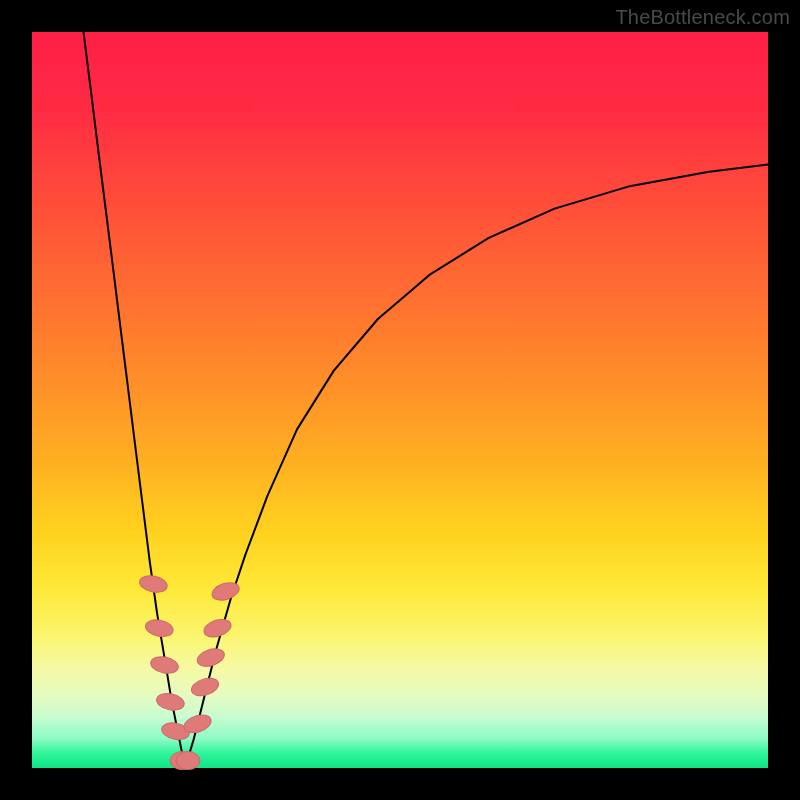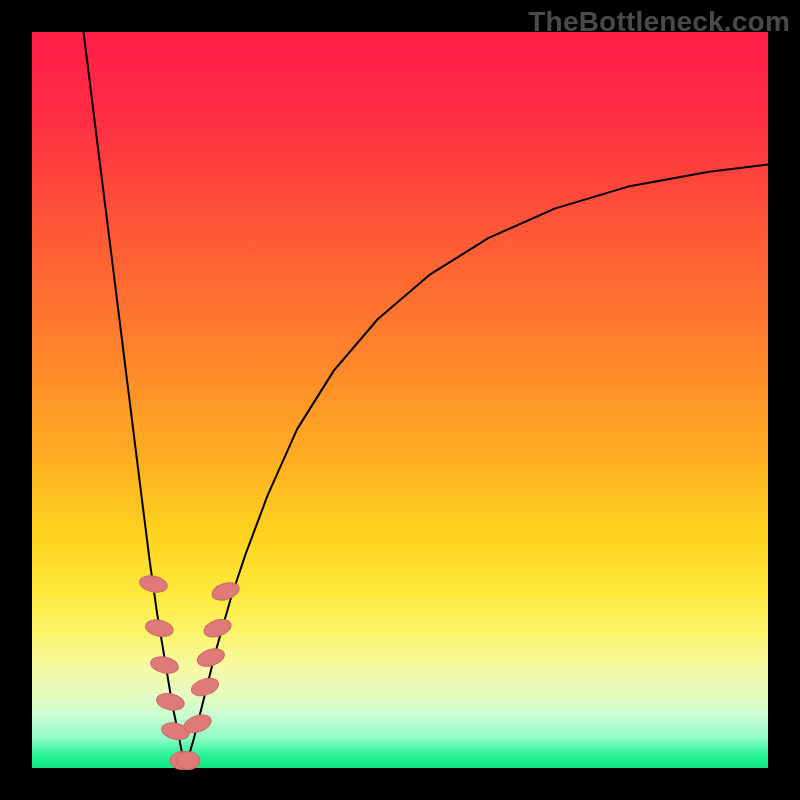--- a/index.html
+++ b/index.html
@@ -51,22 +51,22 @@
     top: 0;
     width: 736px;
     height: 736px;
     overflow: visible;
   }
   .watermark {
     position: absolute;
     top: 6px;
     right: 10px;
     color: #4a4a4a;
-    font-size: 28px;
-    font-weight: 700;
+    font-size: 20px;
+    font-weight: 400;
     letter-spacing: 0.2px;
     z-index: 20;
     user-select: none;
   }
   .curve {
     fill: none;
     stroke: #000;
     stroke-width: 2;
     stroke-linejoin: round;
     stroke-linecap: round;

